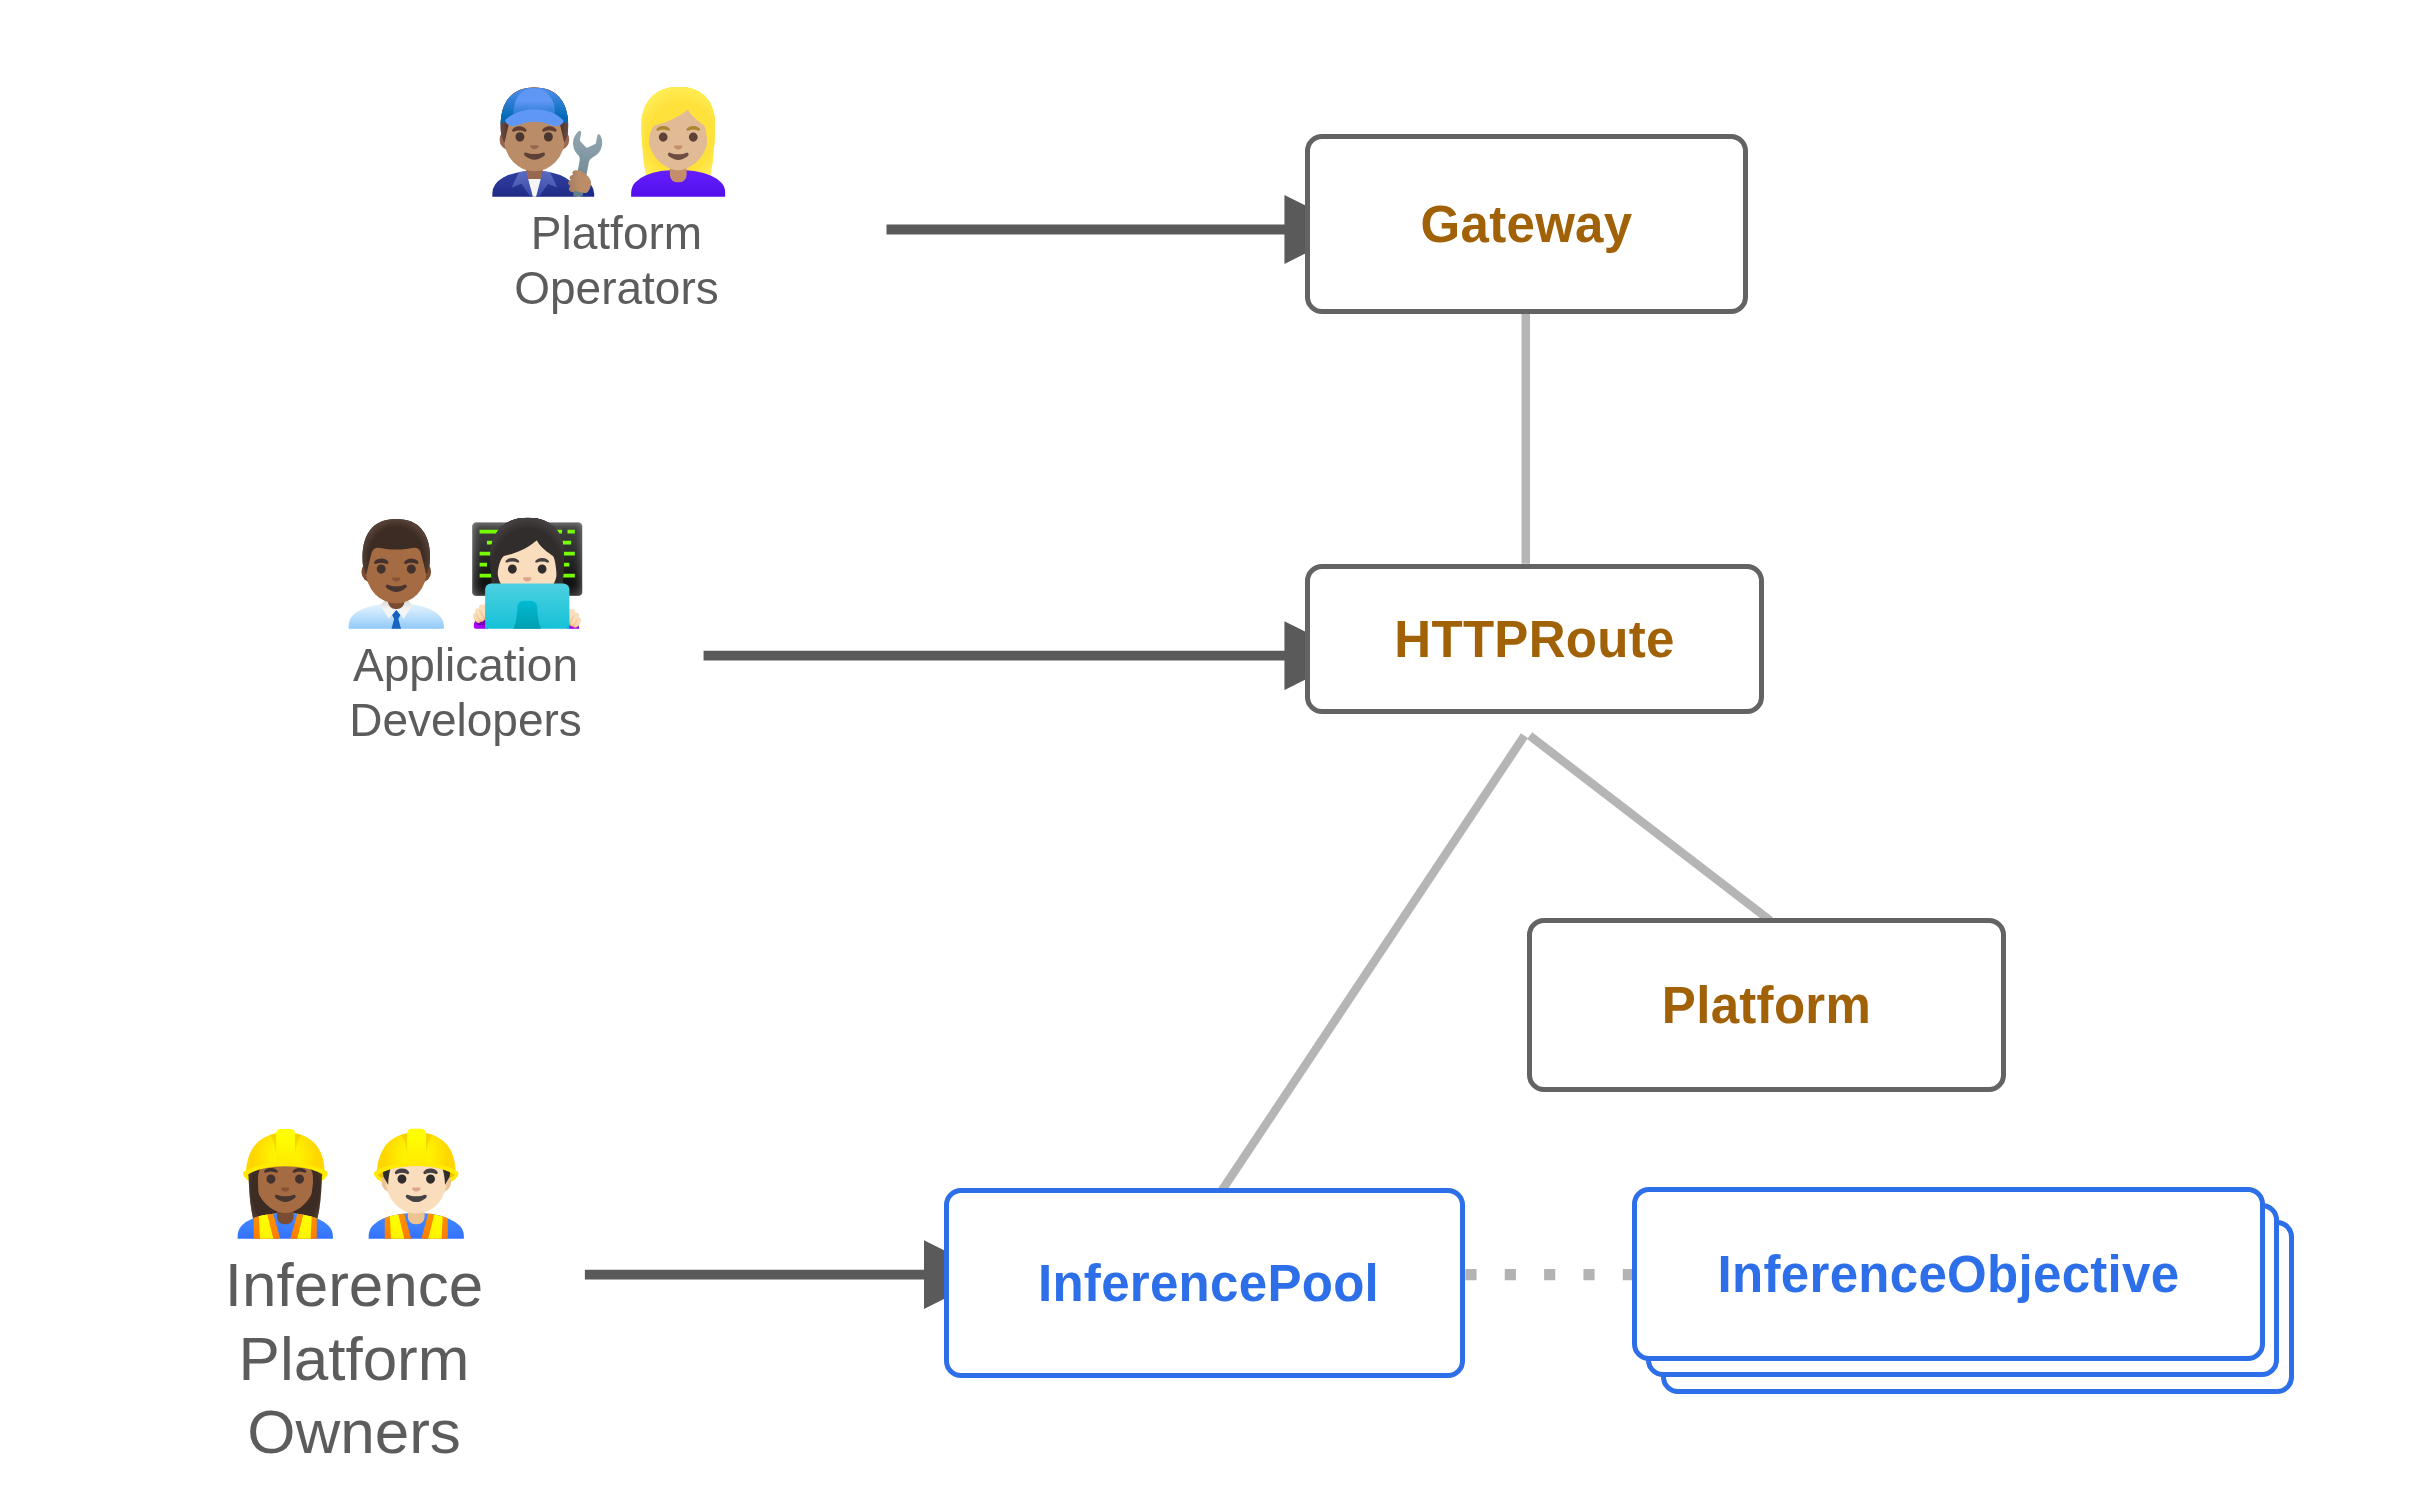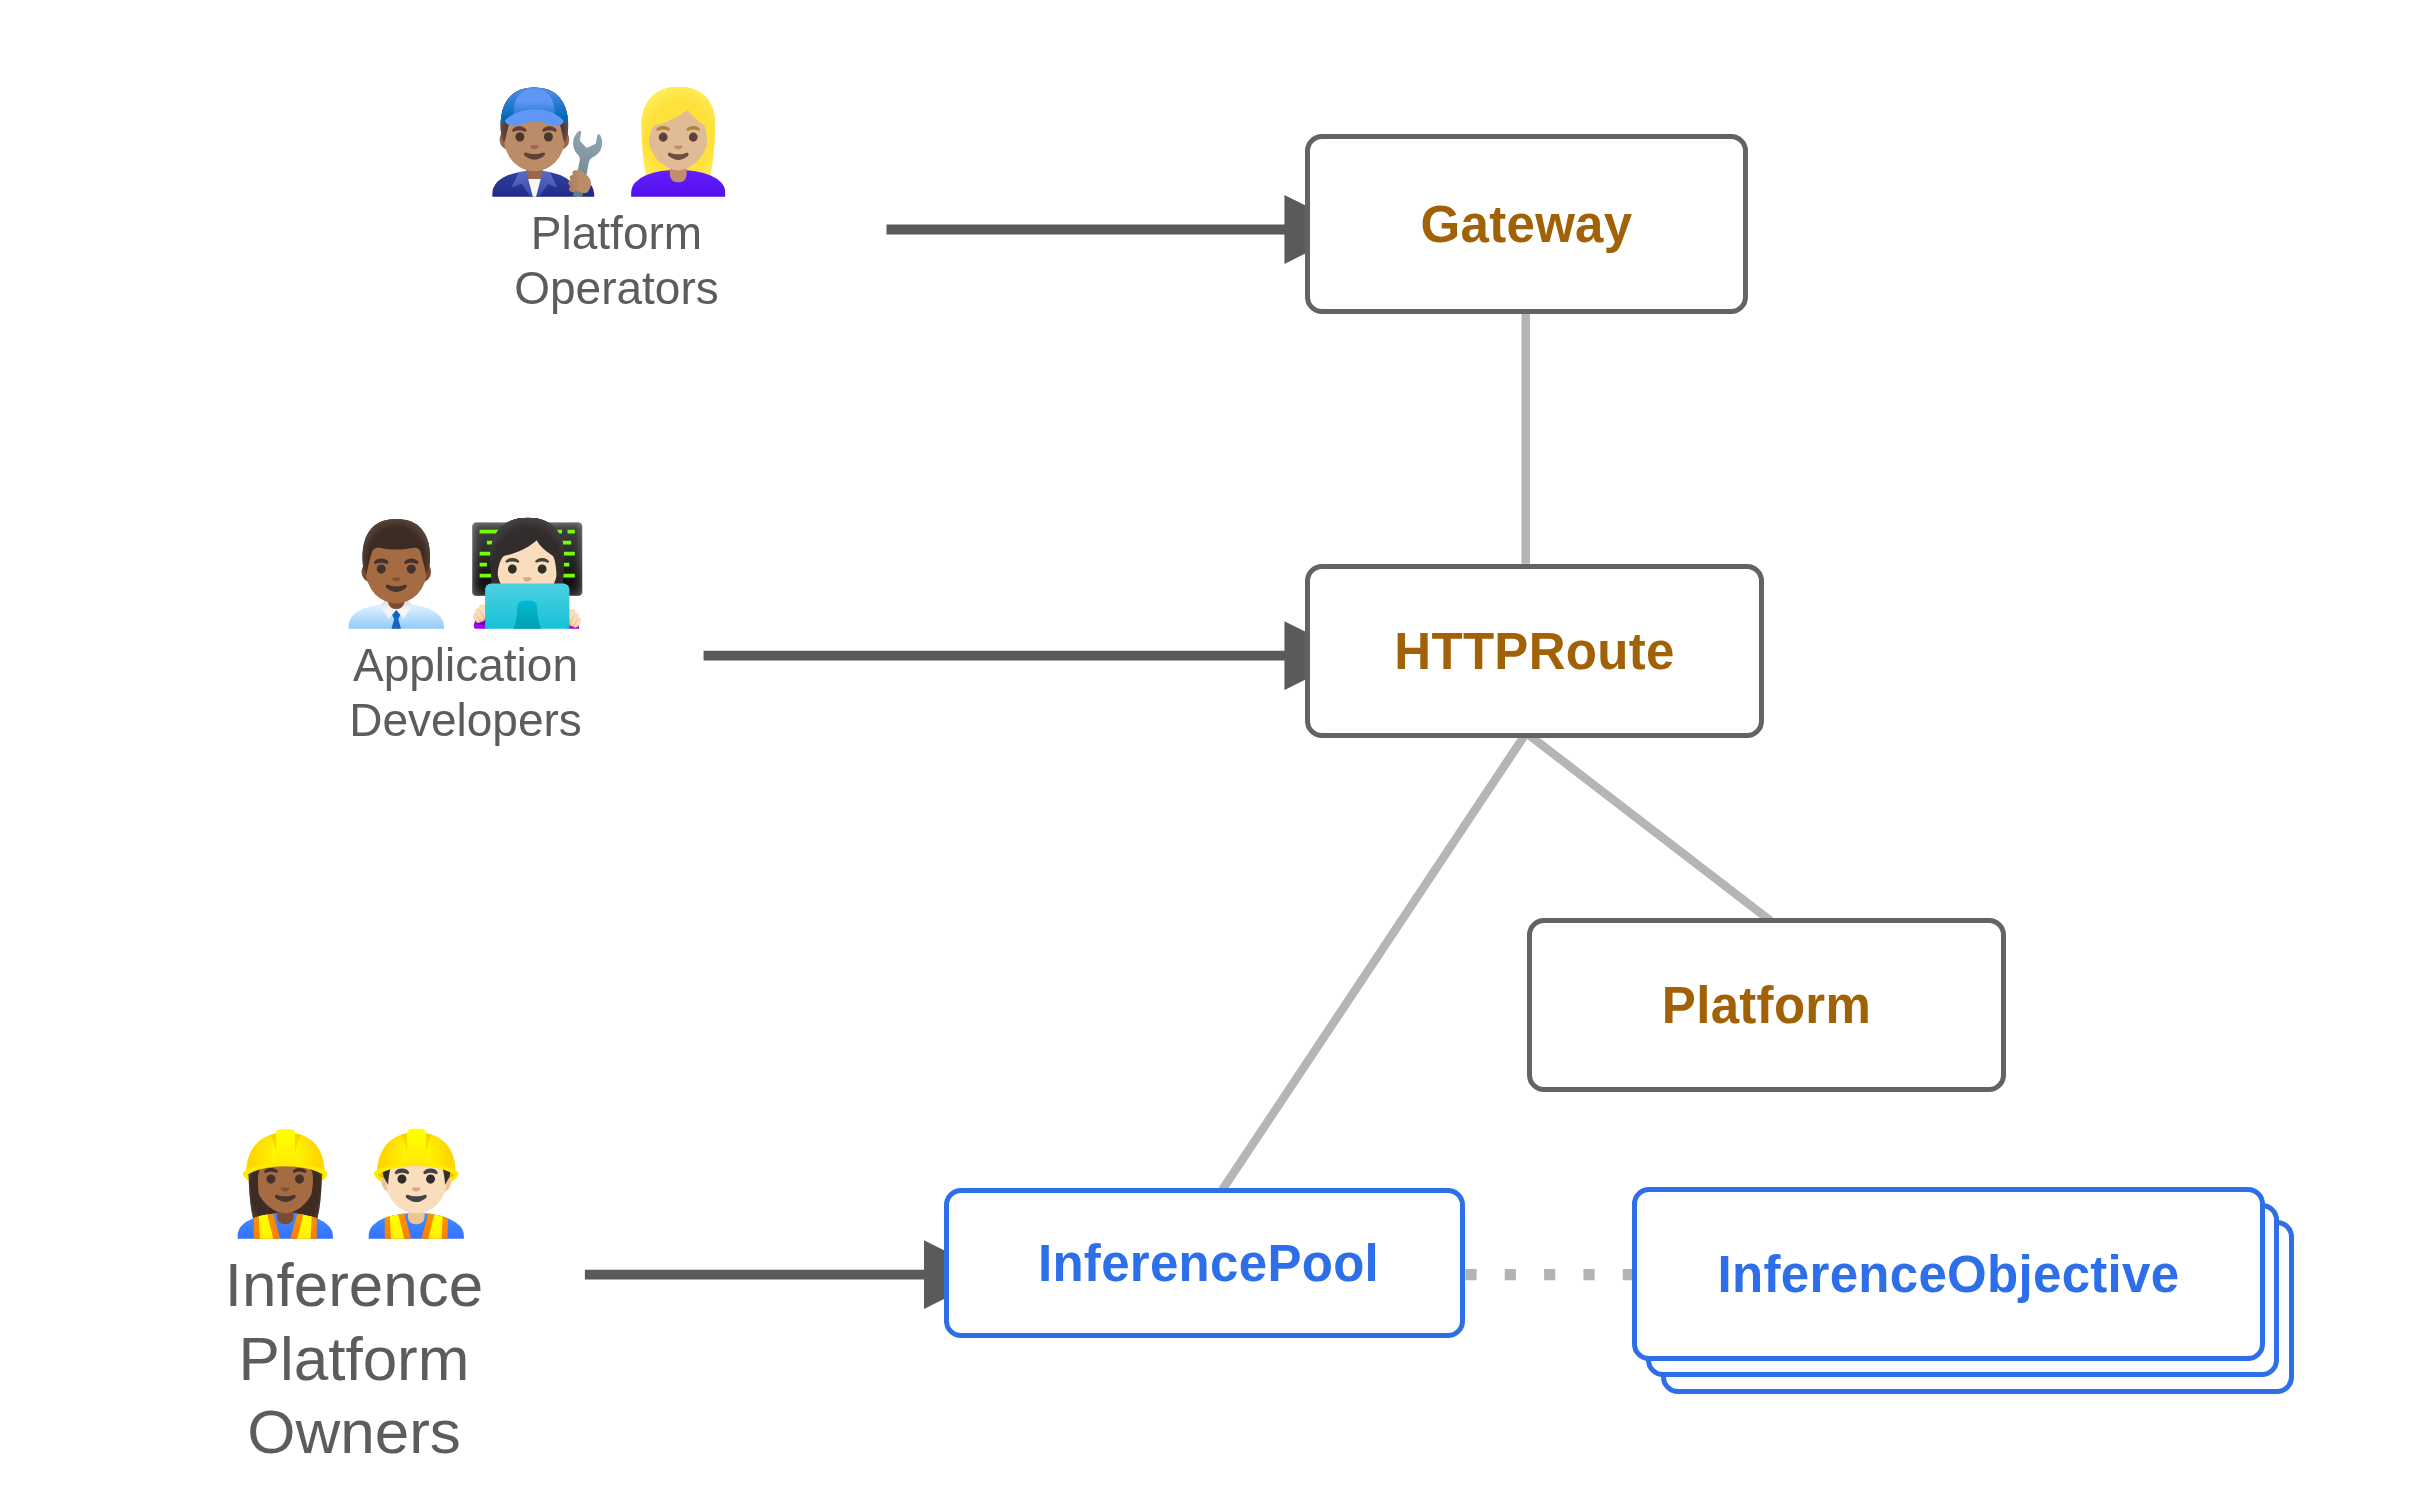--- a/index.html
+++ b/index.html
@@ -130,29 +130,29 @@
       <span class="glyph">👷🏾‍♀️</span><span class="glyph">👷🏻‍♂️</span>
     </div>
     <div class="persona-label" style="font-size:62px;">Inference
 Platform Owners</div>
   </div>
 
   <div class="node gray" style="left:1305px; top:134px; width:443px; height:180px; font-size:51px;">
     <span>Gateway</span>
   </div>
 
-  <div class="node gray" style="left:1305px; top:564px; width:459px; height:174px; font-size:51px;">
+  <div class="node gray" style="left:1305px; top:564px; width:459px; height:150px; font-size:51px;">
     <span>HTTPRoute</span>
   </div>
 
   <div class="node gray" style="left:1527px; top:918px; width:479px; height:174px; font-size:51px;">
     <span>Platform</span>
   </div>
 
-  <div class="node blue" style="left:944px; top:1188px; width:521px; height:150px; font-size:51px;padding-left:8px;">
+  <div class="node blue" style="left:944px; top:1188px; width:521px; height:190px; font-size:51px;padding-left:8px;">
     <span>InferencePool</span>
   </div>
 
   <div class="stack-wrap" style="left:1632px; top:1187px; width:669px; height:210px;">
     <div class="node blue stack-shadow" style="left:29px; top:33px; width:633px; height:174px;"></div>
     <div class="node blue stack-shadow" style="left:14.4px; top:16.4px; width:633px; height:174px;"></div>
     <div class="node blue" style="left:0px; top:0px; width:633px; height:174px; font-size:51px;">
       <span>InferenceObjective</span>
     </div>
   </div>

